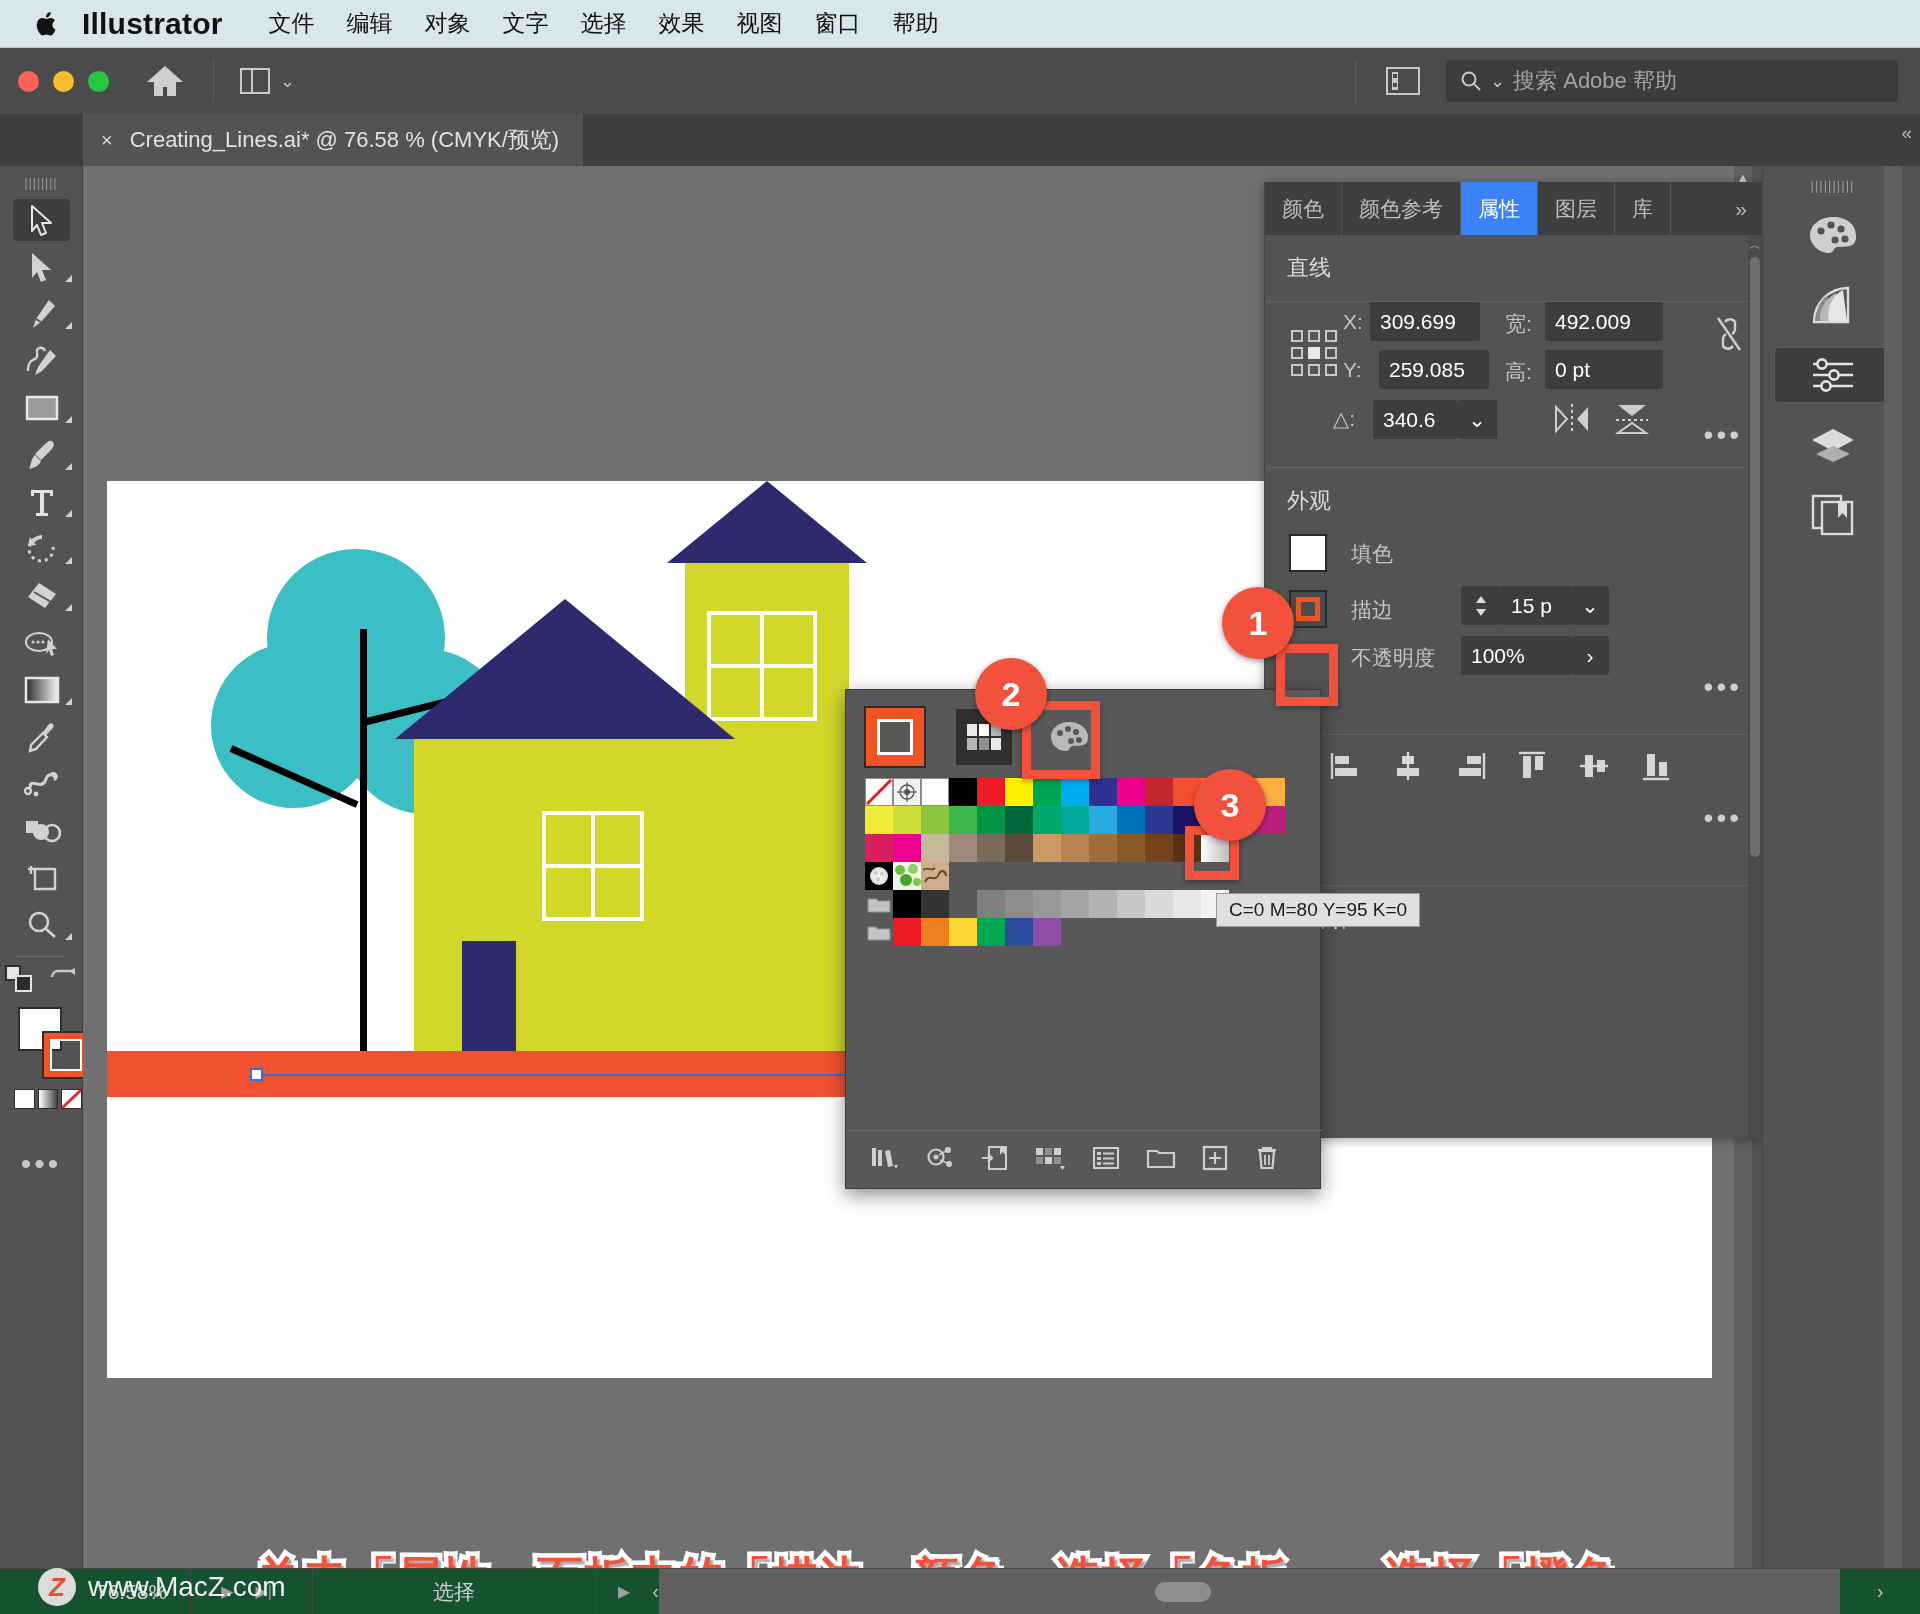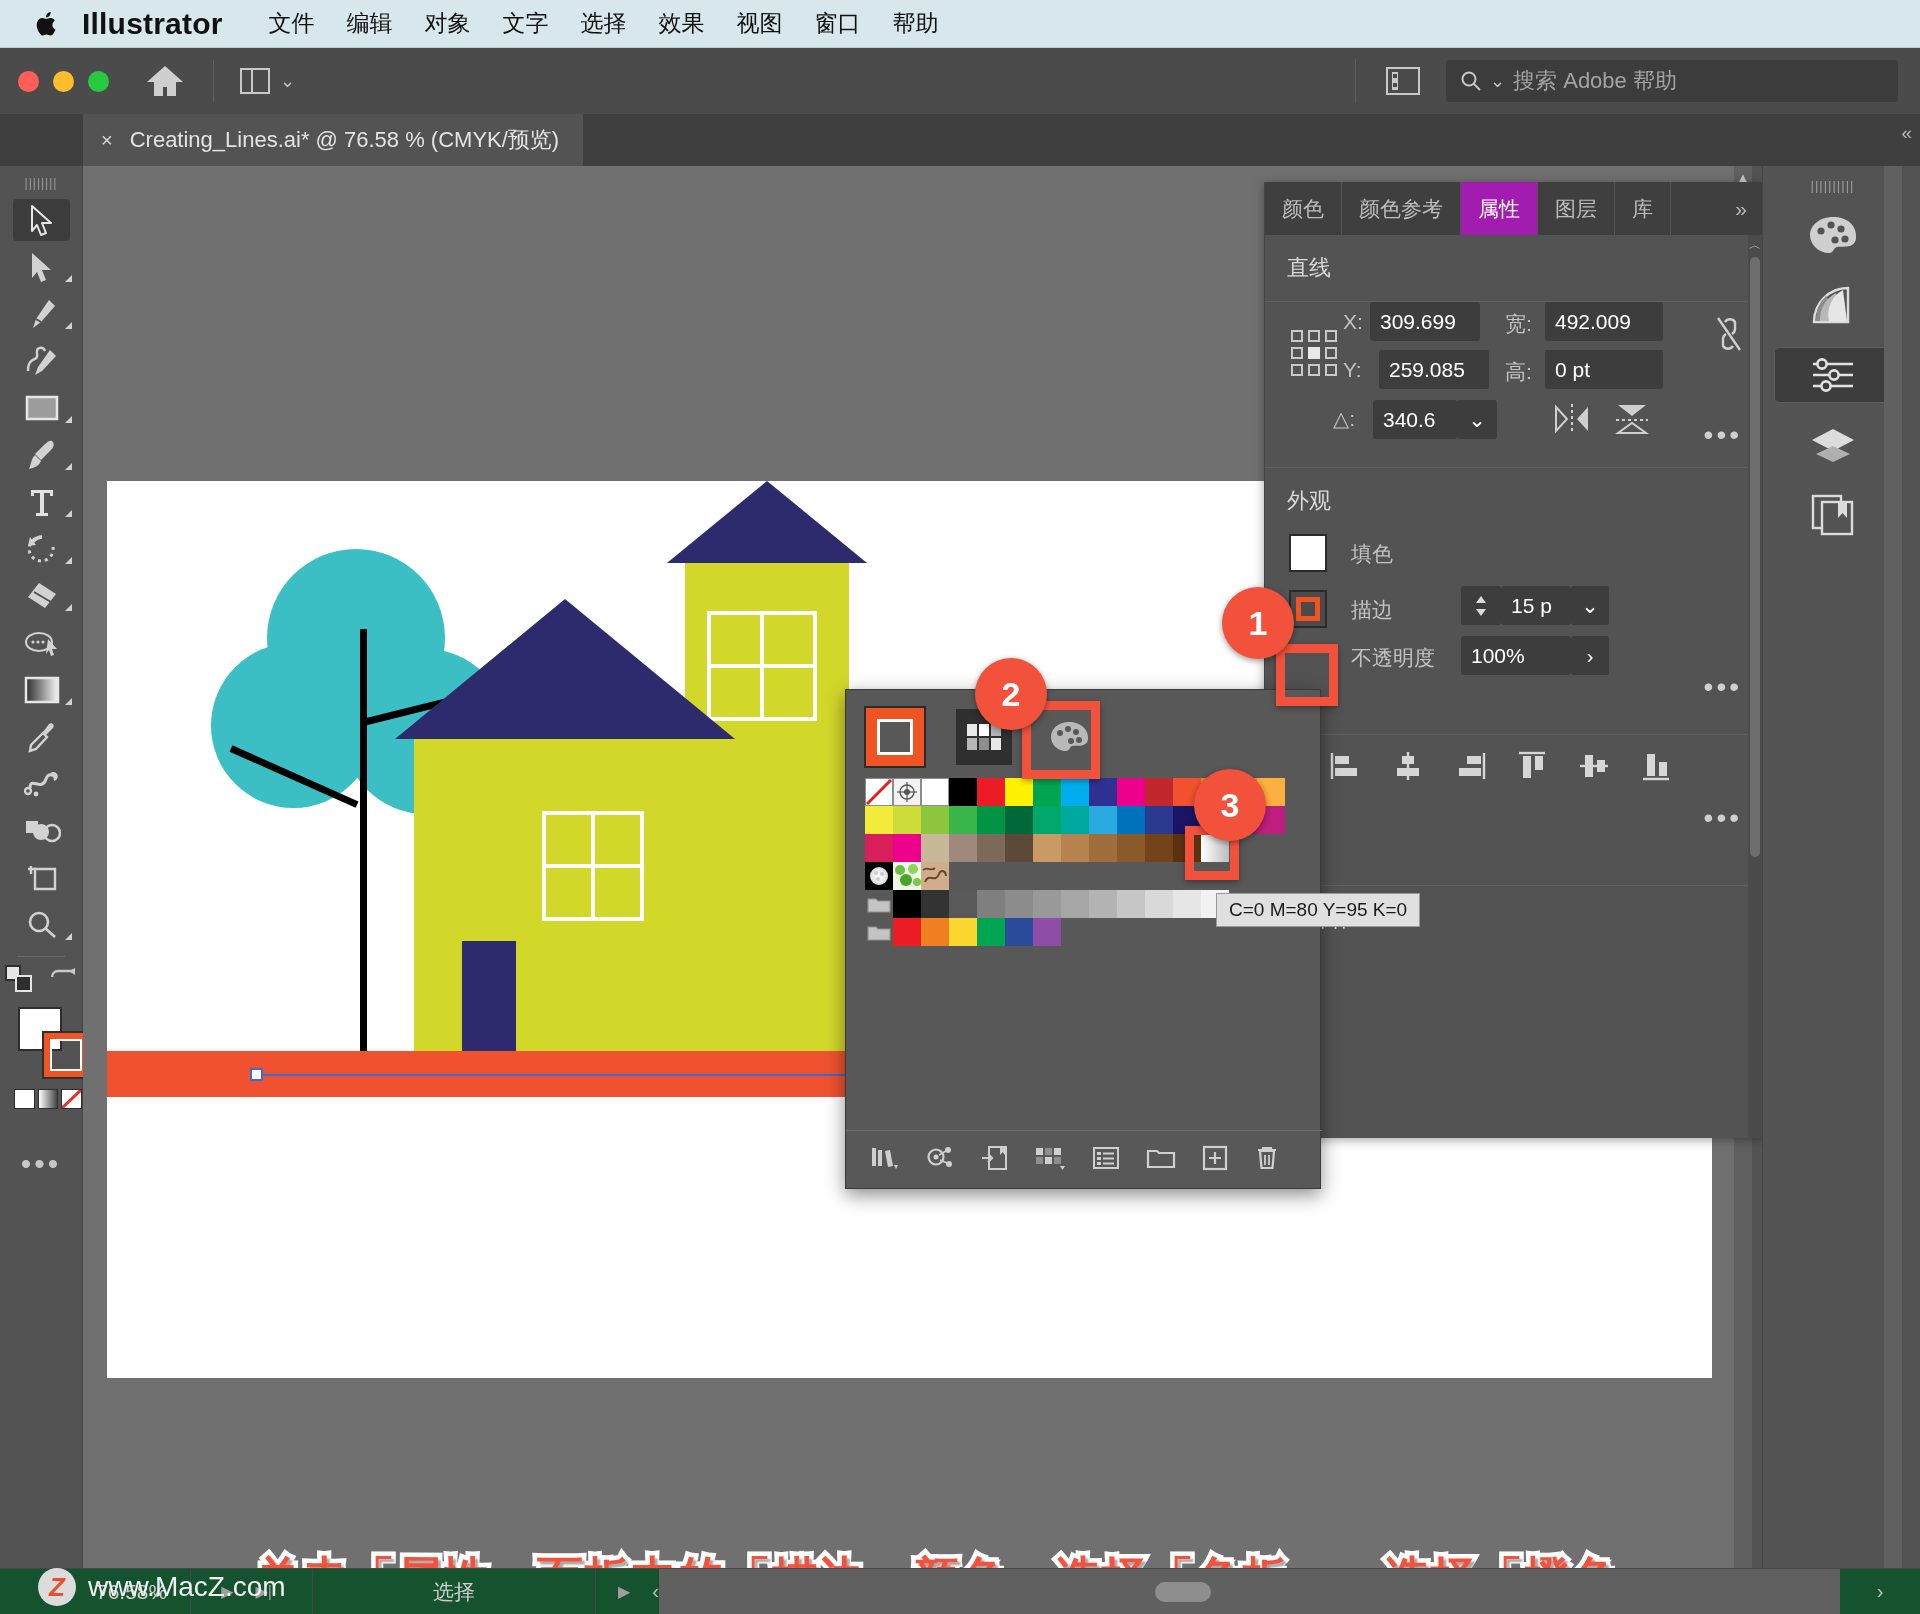--- a/index.html
+++ b/index.html
@@ -161,21 +161,21 @@
     background: #535353; border-left: 1px solid #454545;
     box-shadow: 0 2px 10px rgba(0,0,0,.35);
   }
   .panelTabs {
     height: 53px; background: #3f3f3f; display: flex; align-items: stretch;
   }
   .ptab {
     display: flex; align-items: center; padding: 0 17px; font-size: 21px; color: #bdbdbd;
     border-right: 1px solid #535353;
   }
-  .ptab.active { background: #a21caf; color: #fff; }
+  .ptab.active { background: #3b82f6; color: #fff; }
   .ptab.more { margin-left: auto; border-right: 0; color: #bdbdbd; letter-spacing: -2px; }
 
   .pSectionTitle { font-size: 22px; color: #d9d9d9; padding: 18px 22px 18px; }
   .pDiv { height: 1px; background: #606060; }
   .pLabel { font-size: 21px; color: #c3c3c3; }
 
   .field {
     background: #3d3d3d; border-radius: 3px; color: #fff; font-size: 21px;
     display: flex; align-items: center; padding: 12px 10px; height: 39px;
   }

